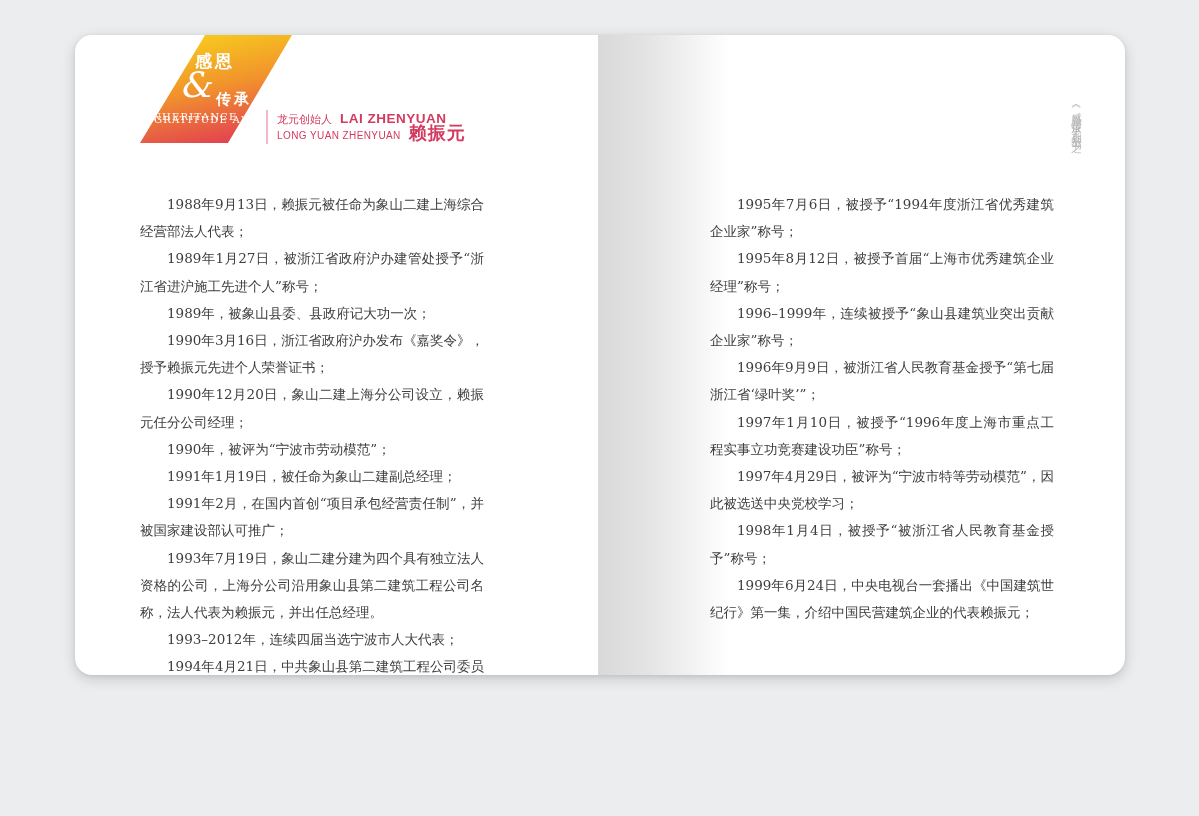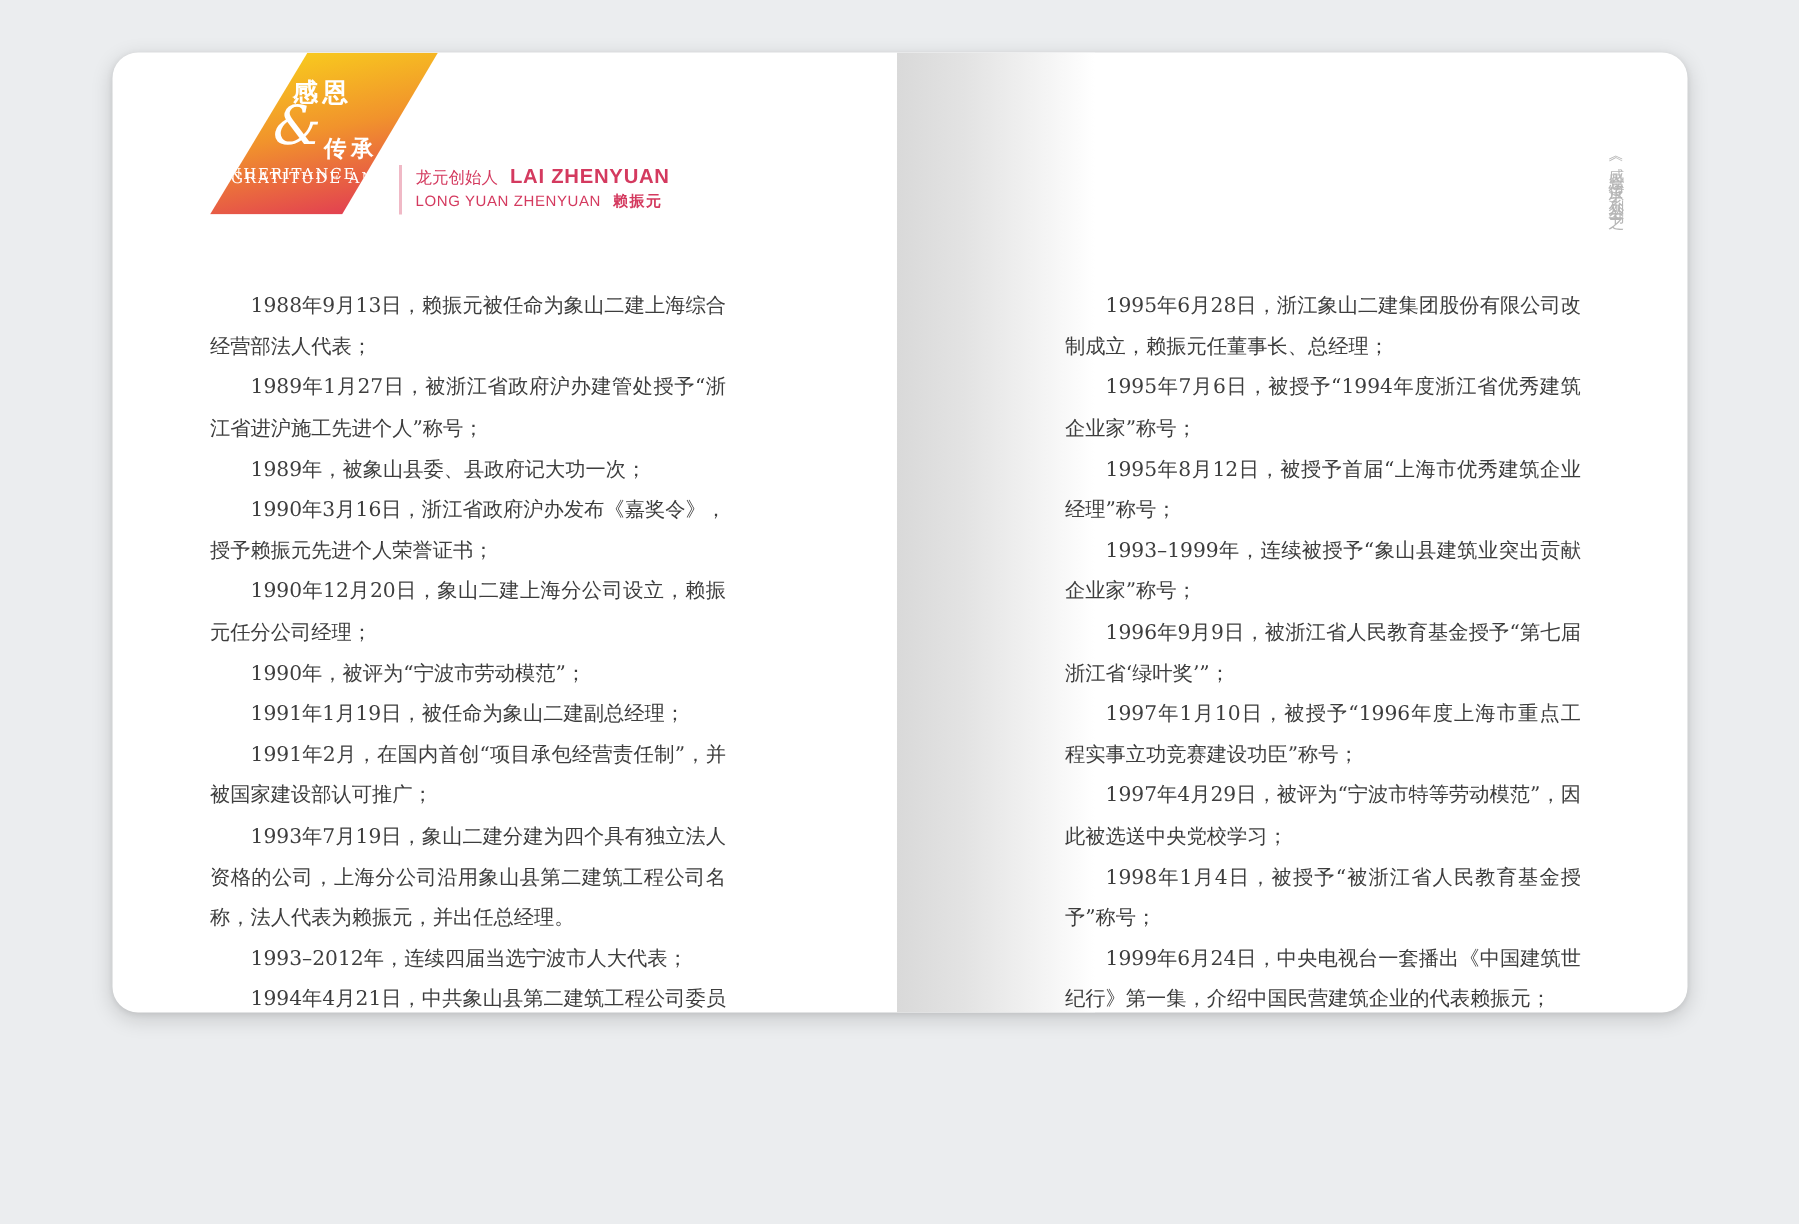--- a/index.html
+++ b/index.html
@@ -35,21 +35,21 @@
   
   .byline{
     position:absolute;left:191px;top:75px;
     border-left:2px solid #f0b9c6;padding:1px 0 1px 9px;
     color:#d43a5f;font-family:"Liberation Sans","DejaVu Sans",sans-serif;
   }
   .byline .row{white-space:nowrap;line-height:14px;}
   .byline .cn-role{font-size:11px;}
   .byline .en-name{font-size:13.5px;font-weight:bold;margin-left:8px;letter-spacing:.5px;}
   .byline .en-role{font-size:10px;letter-spacing:.4px;}
-  .byline .cn-name{font-size:10px;font-weight:bold;margin-left:8px;letter-spacing:1px;}
+  .byline .cn-name{font-size:18px;font-weight:bold;margin-left:8px;letter-spacing:1px;}
   
   .side-caption{
     position:absolute;left:995px;top:66px;height:185px;
     writing-mode:vertical-rl;
     font-size:10.5px;letter-spacing:3px;color:#b6b6b6;
   }
   
   .page-text{
     position:absolute;top:156px;width:344px;
     font-size:13.5px;line-height:27.2px;color:#3d3d3d;
@@ -104,24 +104,23 @@
 
     <div class="page-num left-num">04</div>
   </div>
 
   <div class="gutter-shade"></div>
 
   <div>
     <div class="side-caption">《感恩与传承》系列丛书之一</div>
 
     <div class="page-text right-col">
-        <p>1995年6月28日，浙江象山二建集团股份有限公司改制成立，赖振元任董事长、总经理；</p>
         <p>1995年7月6日，被授予“1994年度浙江省优秀建筑企业家”称号；</p>
         <p>1995年8月12日，被授予首届“上海市优秀建筑企业经理”称号；</p>
-        <p>1993–1999年，连续被授予“象山县建筑业突出贡献企业家”称号；</p>
+        <p>1996–1999年，连续被授予“象山县建筑业突出贡献企业家”称号；</p>
         <p>1996年9月9日，被浙江省人民教育基金授予“第七届浙江省‘绿叶奖’”；</p>
         <p>1997年1月10日，被授予“1996年度上海市重点工程实事立功竞赛建设功臣”称号；</p>
         <p>1997年4月29日，被评为“宁波市特等劳动模范”，因此被选送中央党校学习；</p>
         <p>1998年1月4日，被授予“被浙江省人民教育基金授予”称号；</p>
         <p>1999年6月24日，中央电视台一套播出《中国建筑世纪行》第一集，介绍中国民营建筑企业的代表赖振元；</p>
       </div>
 
     <div class="page-num right-num">04</div>
   </div>
 

